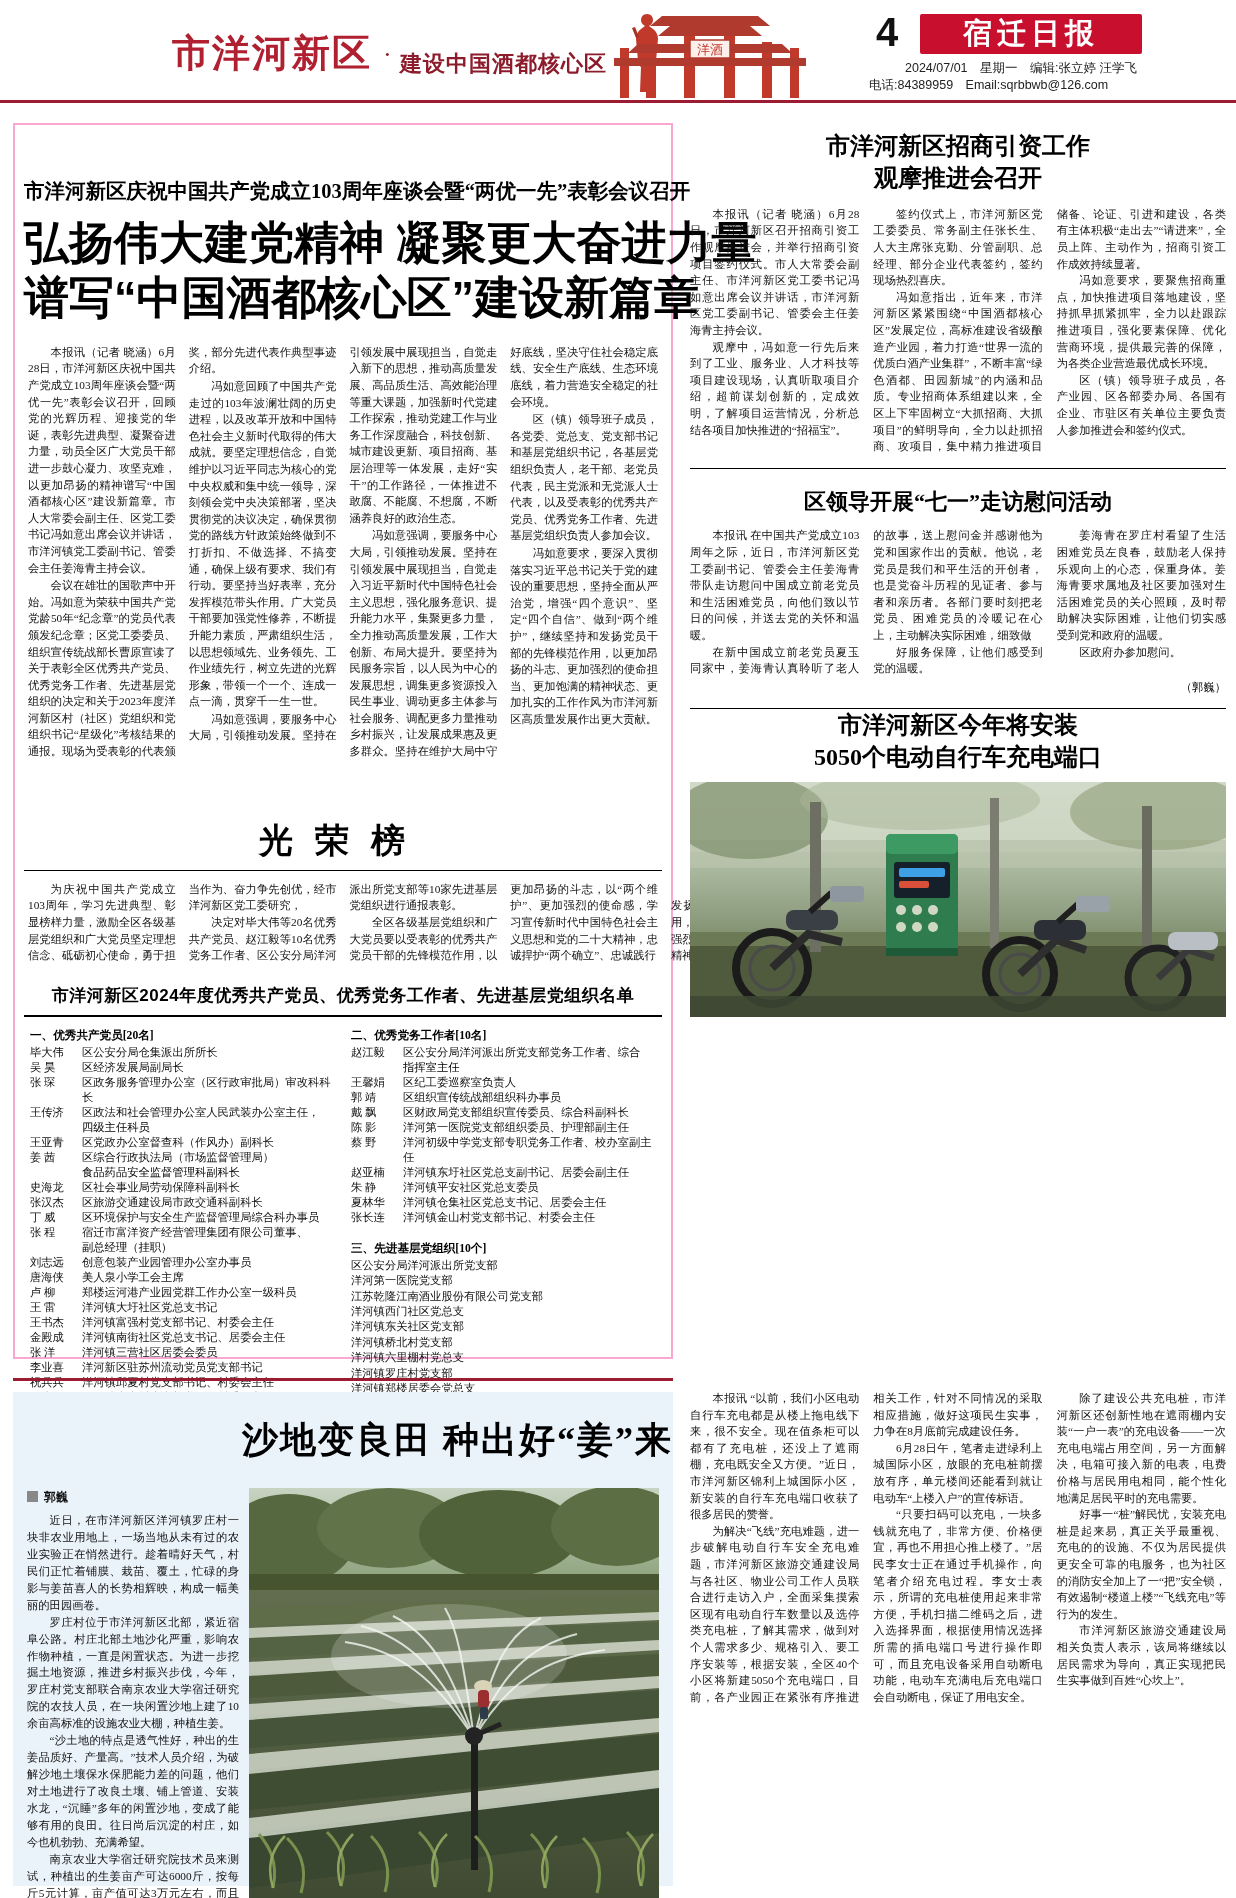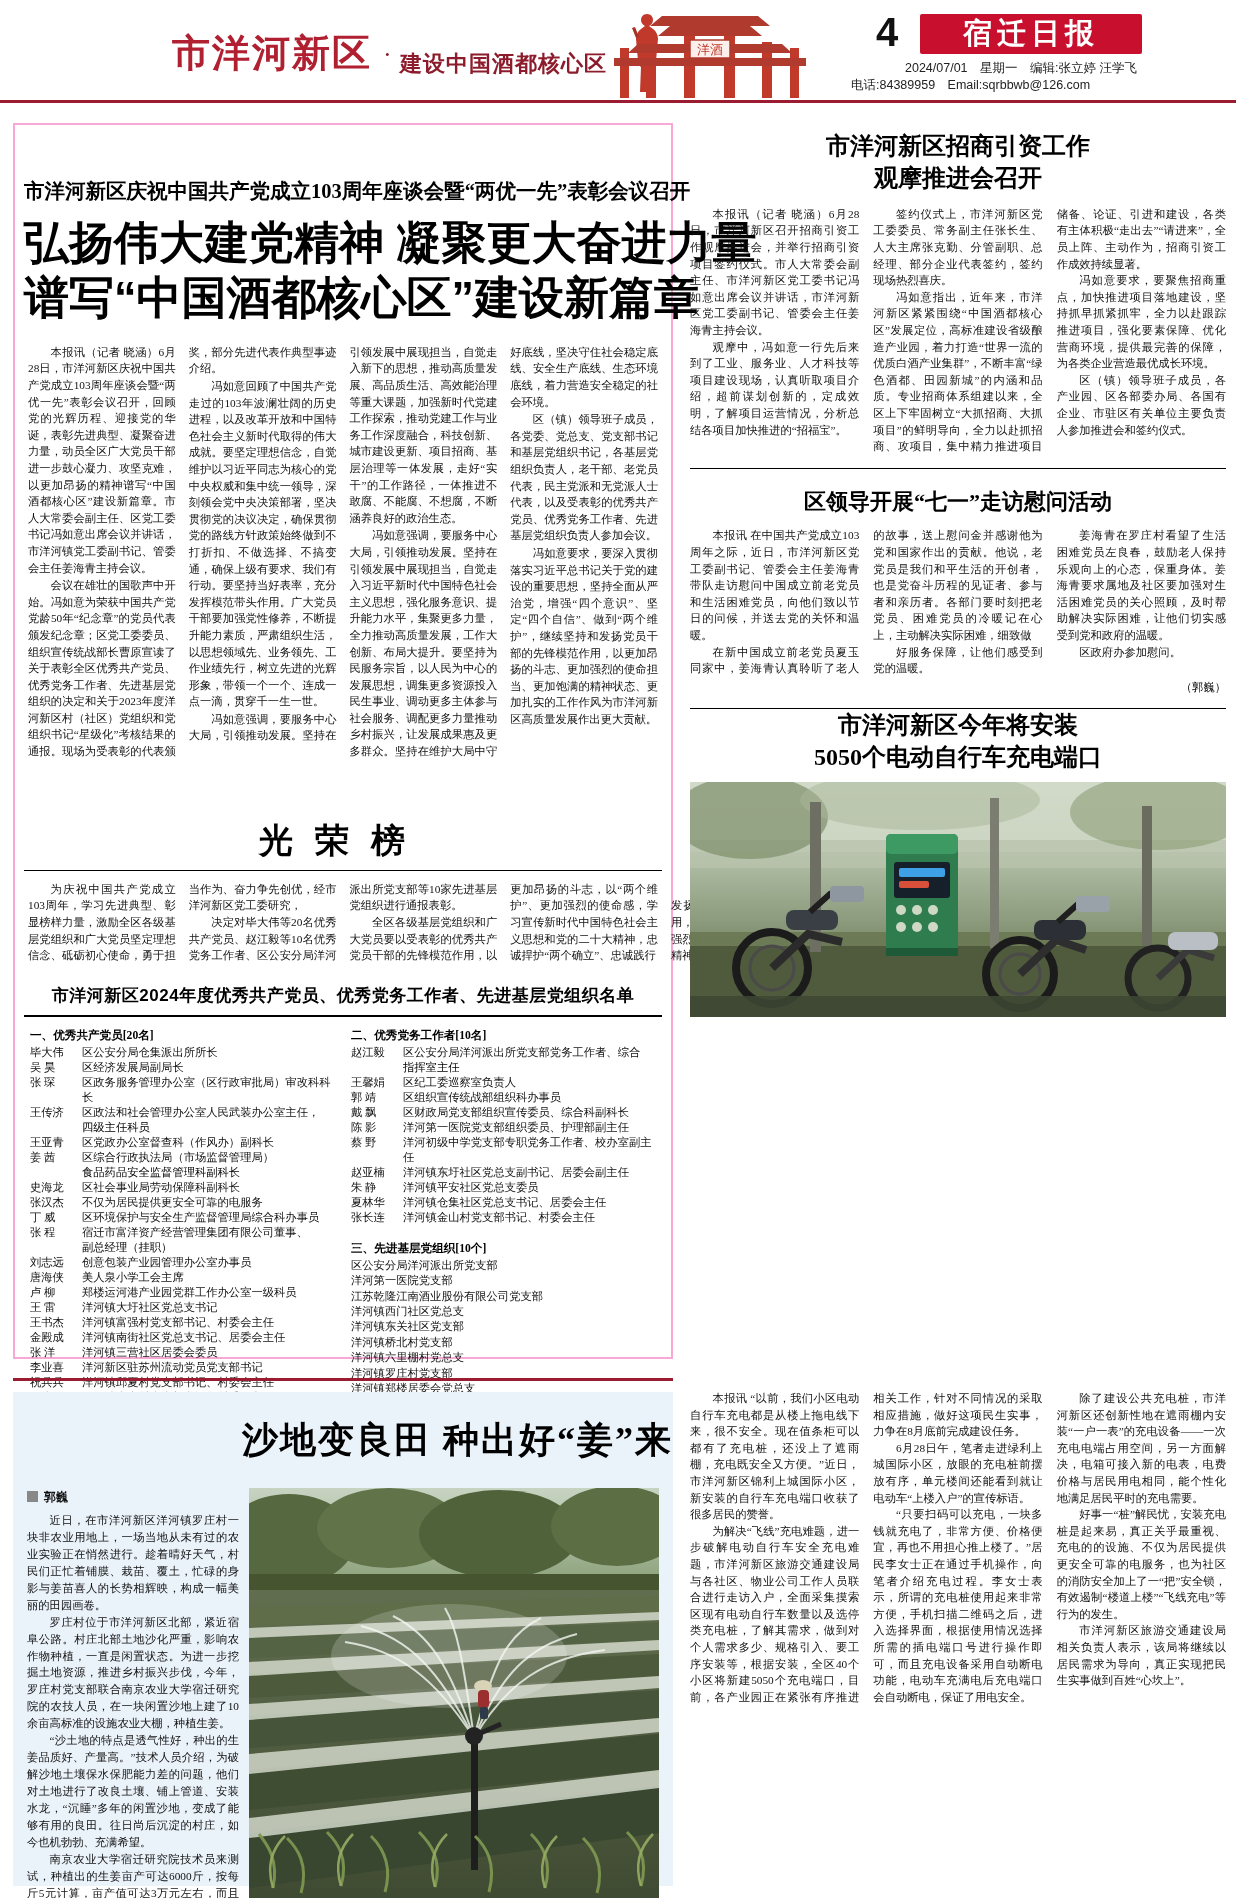--- a/index.html
+++ b/index.html
@@ -57,21 +57,21 @@
     color: #fff; font-size: 29px; font-weight: bold; letter-spacing: 5px;
     font-family: "Liberation Serif", serif;
     border-radius: 2px;
   }
   .mh-line1 {
     position: absolute; left: 905px; top: 60px;
     font-size: 12.5px; color: #222; white-space: nowrap;
     font-family: "Liberation Sans", sans-serif;
   }
   .mh-line2 {
-    position: absolute; left: 851px; top: 77px;
+    position: absolute; left: 869px; top: 77px;
     font-size: 12.5px; color: #222; white-space: nowrap;
     font-family: "Liberation Sans", sans-serif;
   }
 
   
   .lead-box {
     position: absolute; left: 13px; top: 123px;
     width: 660px; height: 1236px;
     border: 2px solid #f9a8d4;
     background: #fff;
@@ -291,21 +291,21 @@
               <span class="name-n">姜  茜</span>
               <span class="name-t">区综合行政执法局（市场监督管理局）</span>
             </div>
             <div class="name-cont">食品药品安全监督管理科副科长</div>
             <div class="name-row">
               <span class="name-n">史海龙</span>
               <span class="name-t">区社会事业局劳动保障科副科长</span>
             </div>
             <div class="name-row">
               <span class="name-n">张汉杰</span>
-              <span class="name-t">不仅为居民提供更安全可靠的电服务</span>
+              <span class="name-t">区旅游交通建设局市政交通科副科长</span>
             </div>
             <div class="name-row">
               <span class="name-n">丁  威</span>
               <span class="name-t">区环境保护与安全生产监督管理局综合科办事员</span>
             </div>
             <div class="name-row">
               <span class="name-n">张  程</span>
               <span class="name-t">宿迁市富洋资产经营管理集团有限公司董事、</span>
             </div>
             <div class="name-cont">副总经理（挂职）</div>

